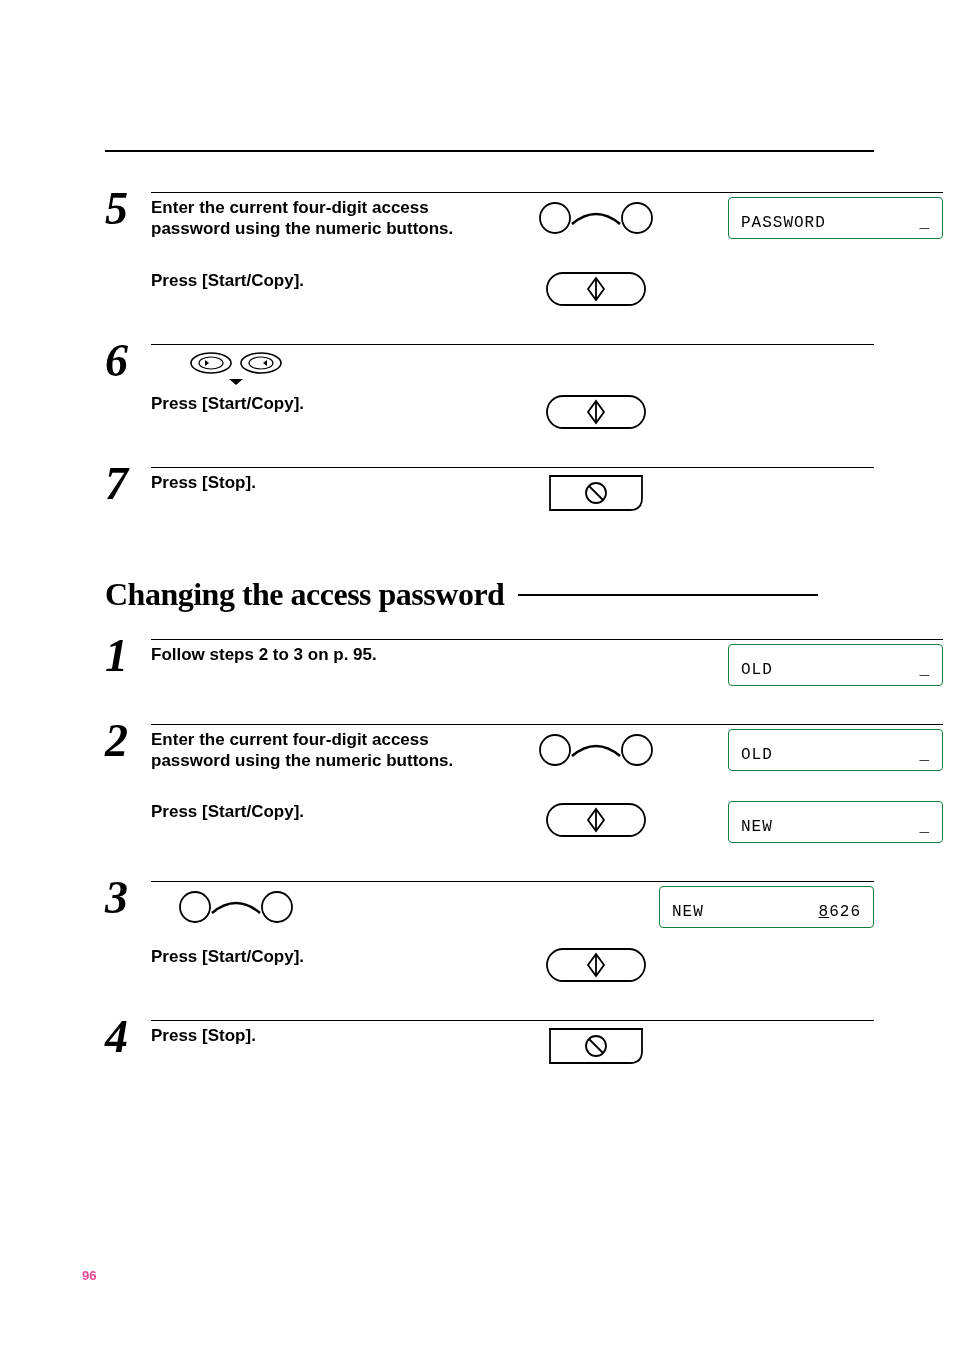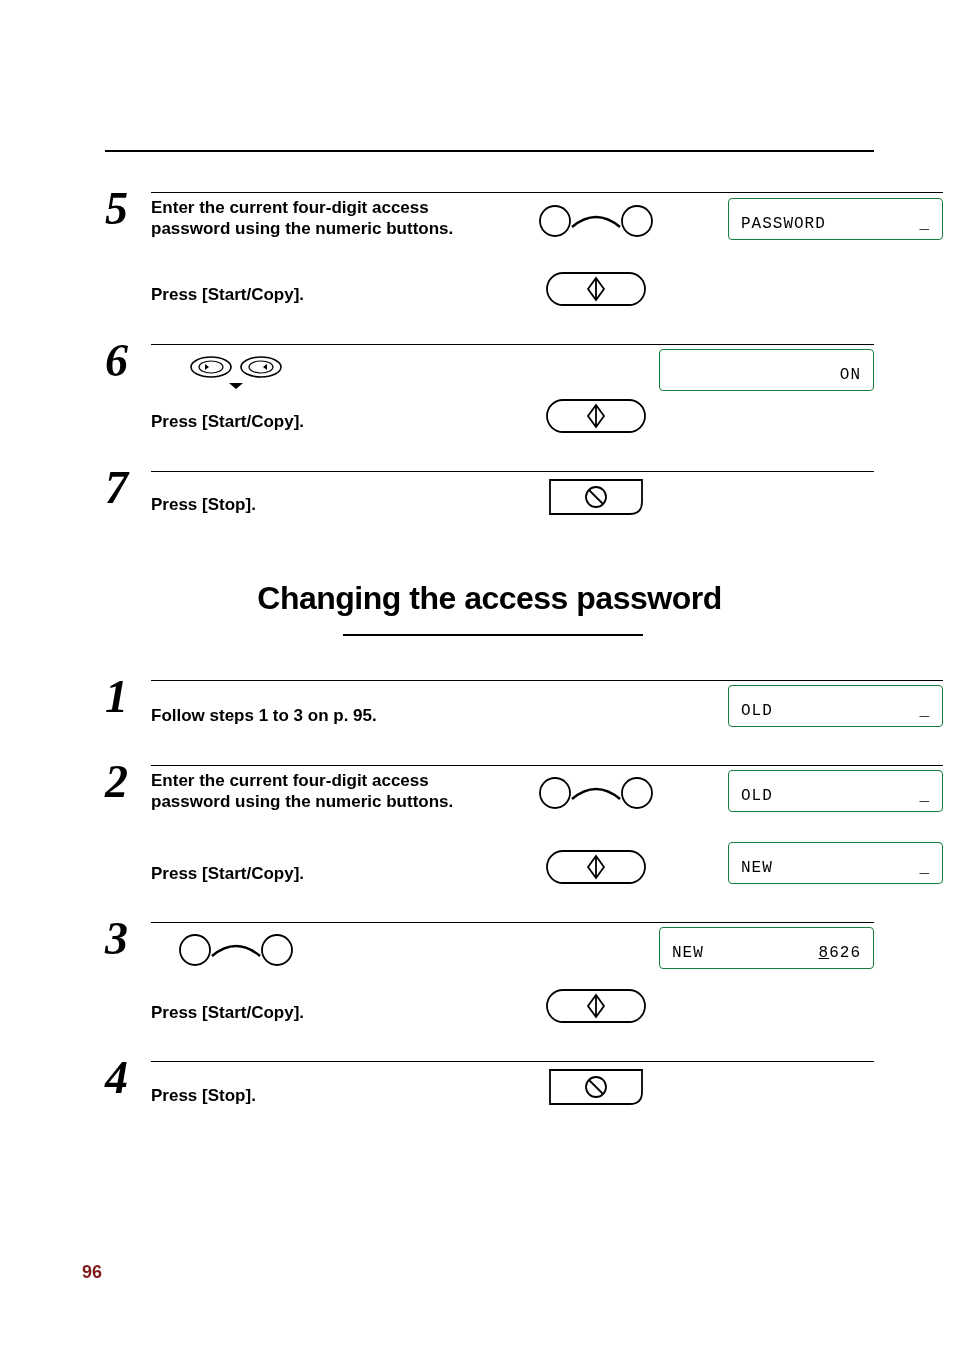--- a/index.html
+++ b/index.html
@@ -30,21 +30,21 @@
     line-height: 1;
     margin-top: -6px;
   }
   .step-body {
     flex: 1;
     border-top: 1.5px solid #000;
     padding-top: 4px;
   }
   .sub-row {
     display: flex;
-    align-items: flex-end;
+    align-items: flex-start;
     margin-bottom: 30px;
     gap: 40px;
   }
   .instr-col {
     width: 320px;
     flex-shrink: 0;
     font-family: 'Trebuchet MS', 'Arial Narrow', Arial, sans-serif;
     font-weight: bold;
     font-size: 17px;
     line-height: 1.25;
@@ -73,44 +73,43 @@
     font-family: Liberation Mono, monospace;
     font-size: 16px;
     letter-spacing: 1px;
     margin-left: 7px;
   }
   .display-box .d-left { flex:1; }
   .display-box .d-right { text-align: right; }
   .display-box.right-align { justify-content: flex-end; }
   .underline { text-decoration: underline; }
   .section-heading {
-    font-family: Liberation Sans, sans-serif;
+    font-family: Liberation Serif, serif;
     font-weight: 900;
     font-size: 32px;
     letter-spacing: -0.5px;
     margin: 34px 0 26px 0;
-    text-align: center;
   }
   .heading-rule {
     display: inline-block;
     border-bottom: 2.5px solid #000;
     width: 300px;
     vertical-align: middle;
     margin-left: 6px;
     position: relative;
     top: -2px;
   }
   .page-num {
     position: absolute;
     bottom: 66px;
     left: 82px;
     font-family: 'Arial Black', Arial, sans-serif;
     font-weight: 900;
-    font-size: 18px;
-    color: #7f1d1d;
+    font-size: 13px;
+    color: #ec4899;
   }
   svg { display: block; }
 </style>
 </head>
 <body>
 
 <div class="top-rule"></div>
 
 <div class="step-row">
   <div class="step-num">5</div>
@@ -152,25 +151,20 @@
         <svg width="110" height="36" viewBox="0 0 110 36">
           <ellipse cx="30" cy="12" rx="20" ry="10" fill="none" stroke="#000" stroke-width="1.6"></ellipse>
           <ellipse cx="30" cy="12" rx="12" ry="6" fill="none" stroke="#000" stroke-width="1.2"></ellipse>
           <path d="M28 12 L24 9 L24 15 Z" fill="#000"></path>
           <ellipse cx="80" cy="12" rx="20" ry="10" fill="none" stroke="#000" stroke-width="1.6"></ellipse>
           <ellipse cx="80" cy="12" rx="12" ry="6" fill="none" stroke="#000" stroke-width="1.2"></ellipse>
           <path d="M82 12 L86 9 L86 15 Z" fill="#000"></path>
           <path d="M48 28 L62 28 L55 34 Z" fill="#000"></path>
         </svg>
       </div>
-      <div class="disp-col">
-        <div class="display-box right-align">
-          <span class="d-right">ON</span>
-        </div>
-      </div>
     </div>
     <div class="sub-row">
       <div class="instr-col">Press [Start/Copy].</div>
       <div class="icon-col">
         <svg width="100" height="34" viewBox="0 0 100 34">
           <rect x="1" y="1" width="98" height="32" rx="16" fill="none" stroke="#000" stroke-width="1.8"></rect>
           <path d="M50 6 L58 17 L50 28 L42 17 Z" fill="none" stroke="#000" stroke-width="1.8"></path>
           <line x1="50" y1="6" x2="50" y2="28" stroke="#000" stroke-width="1.8"></line>
         </svg>
       </div>
@@ -198,21 +192,21 @@
 
 <h2 class="section-heading">
   <span>Changing the access password</span>
   <span class="heading-rule"></span>
 </h2>
 
 <div class="step-row">
   <div class="step-num">1</div>
   <div class="step-body">
     <div class="sub-row">
-      <div class="instr-col">Follow steps 1 to 3 on p. 95.</div>
+      <div class="instr-col">Follow steps 2 to 3 on p. 95.</div>
       <div class="icon-col"></div>
       <div class="disp-col">
         <div class="display-box">
           <span class="d-left">OLD</span>
           <span class="d-right">_</span>
         </div>
       </div>
     </div>
   </div>
 </div>

